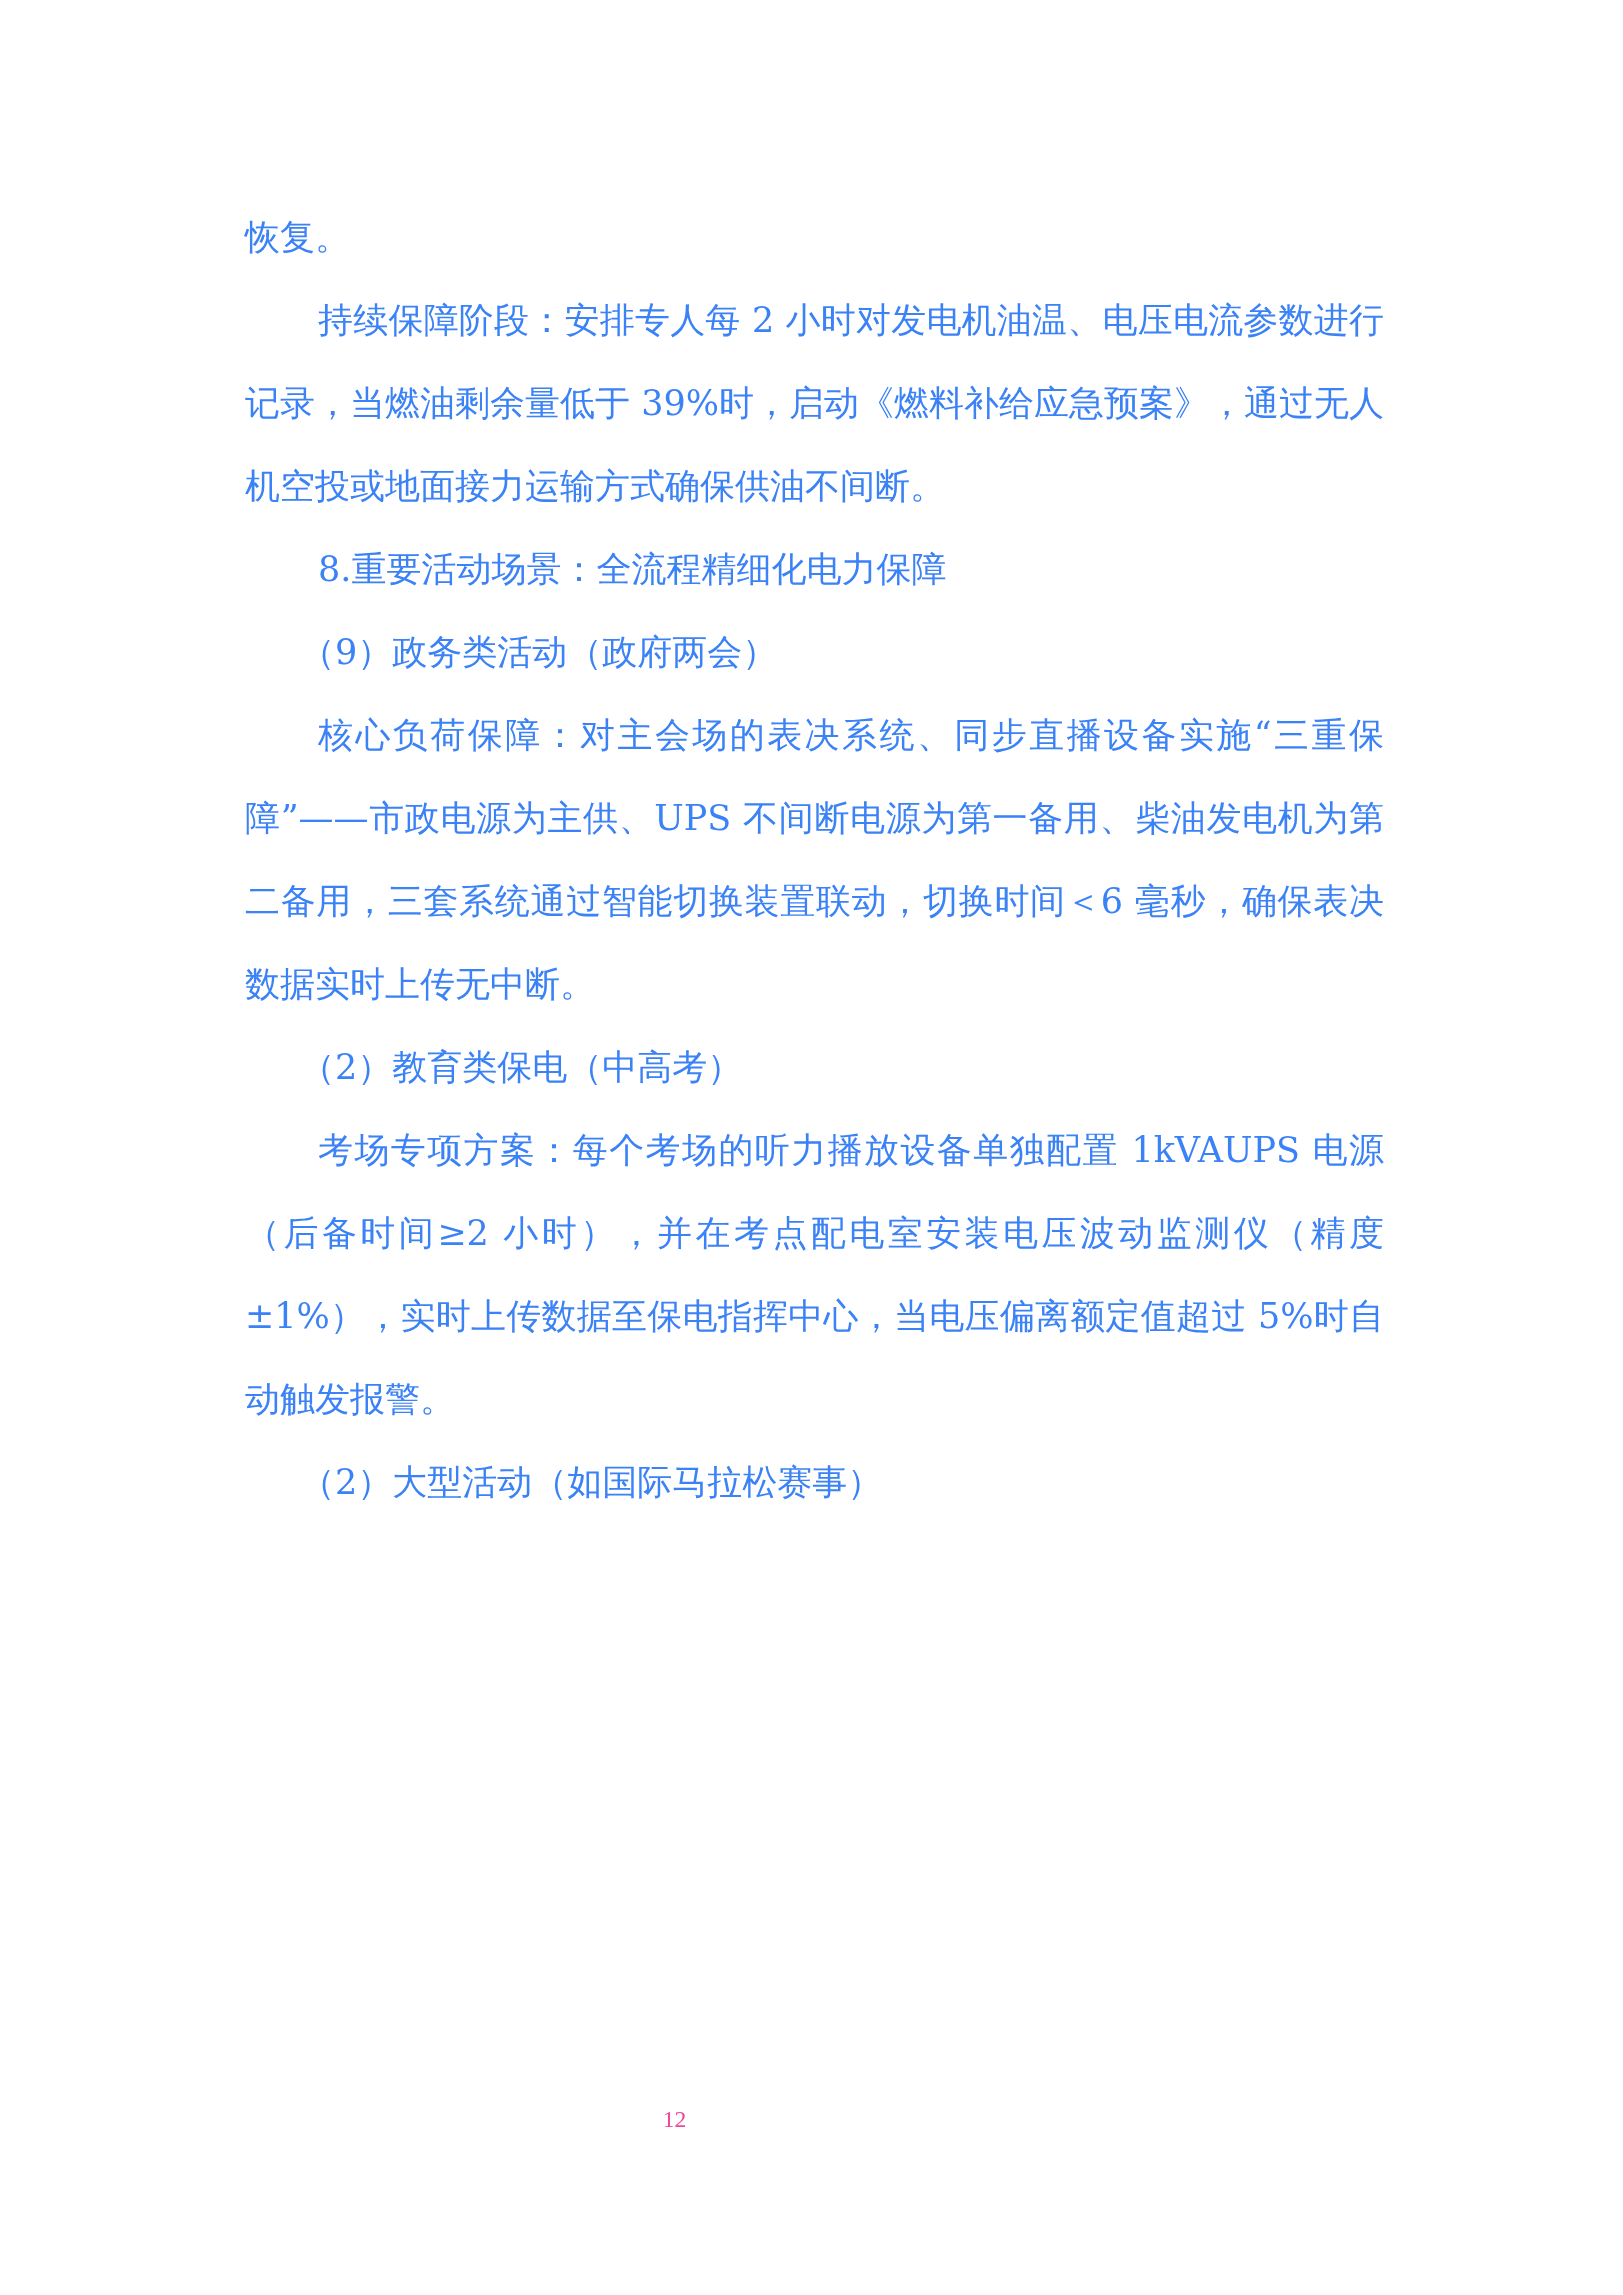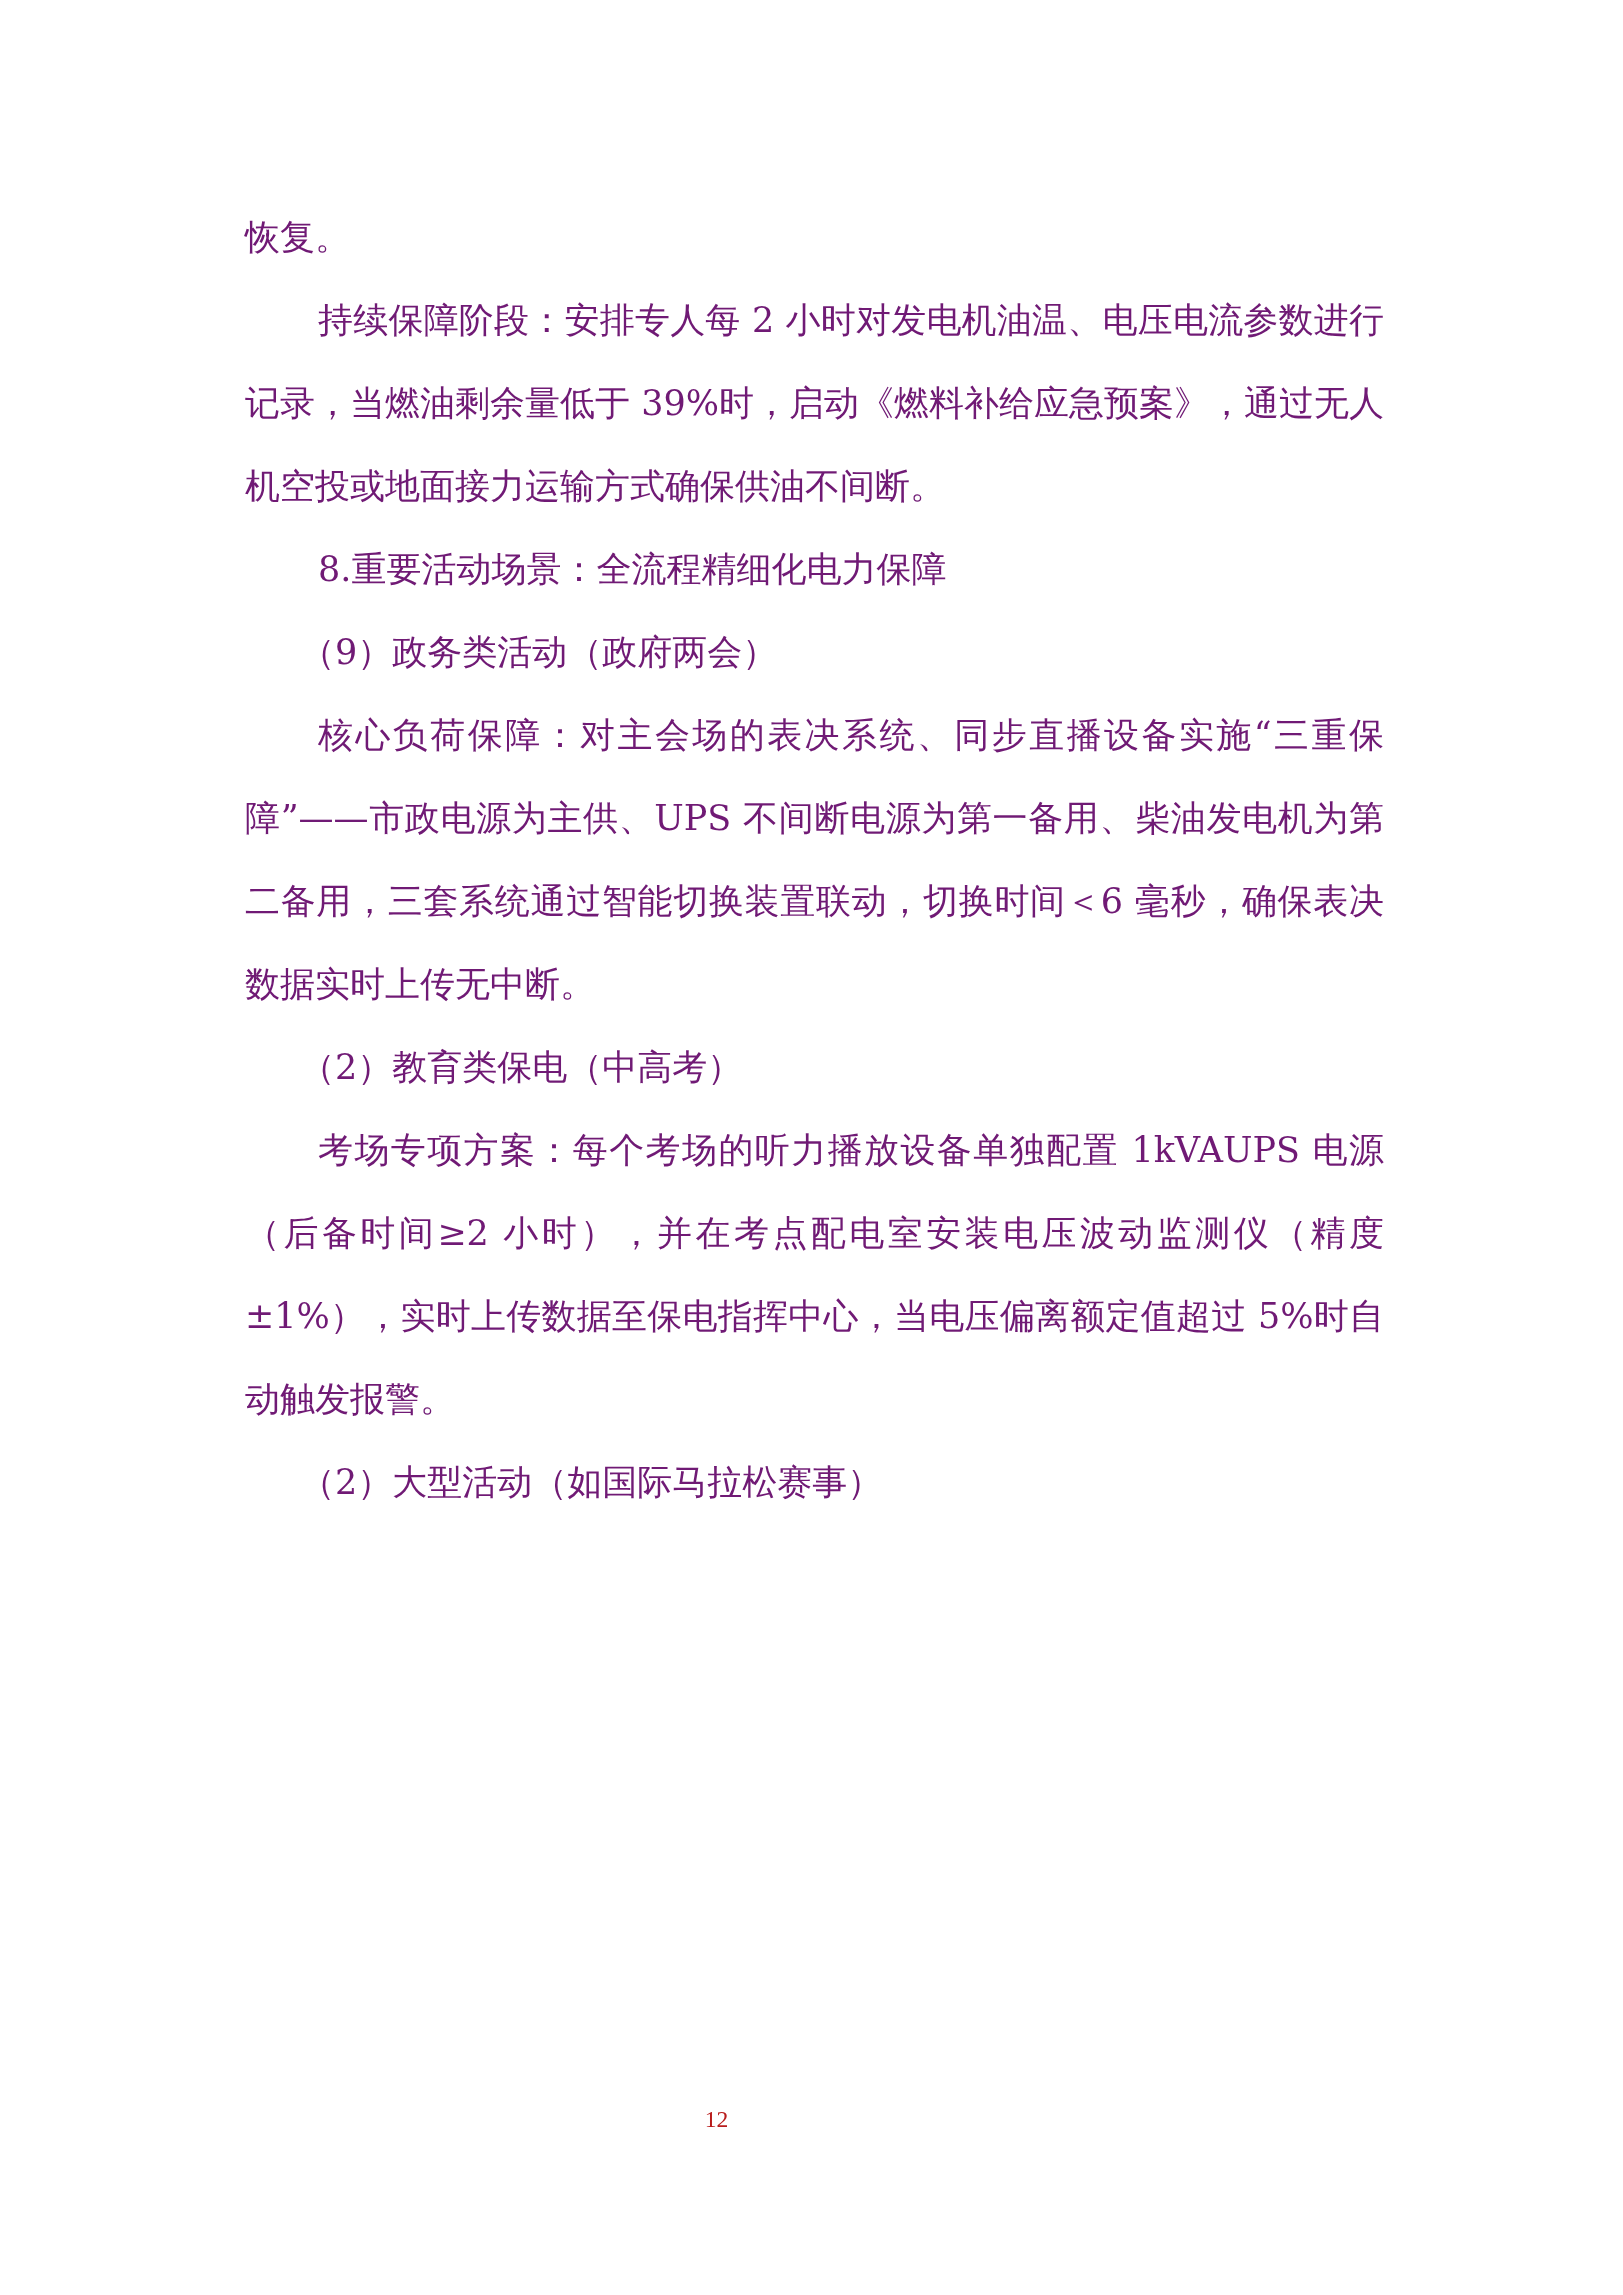--- a/index.html
+++ b/index.html
@@ -1,27 +1,27 @@
 <!DOCTYPE html>
 <html style="font-size:10.5px"><head>
 <meta charset="utf-8">
 <style>
   html, body { margin: 0; padding: 0; background: #ffffff; }
   body { width: 1623px; height: 2295px; position: relative; overflow: hidden; }
   .page {
     position: absolute; left: 245px; top: 196px; width: 1139px;
     font-family: "DejaVu Serif", "Liberation Serif", serif;
-    font-size: 35px; color: #701a75; line-height: 83px;
+    font-size: 35px; color: #3b82f6; line-height: 83px;
   }
   .p { margin: 0; text-align: justify; text-align-last: left; }
   .indent { text-indent: 73px; }
   .sub2 { text-indent: 55px; }
   .page-number {
     position: absolute; top: 2106px; left: 0; width: 1349px; text-align: center;
-    font-family: "Liberation Serif", serif; font-size: 23.6px; color: #b91c1c; padding-left: 42px;
+    font-family: "Liberation Serif", serif; font-size: 23.6px; color: #ec4899;
   }
 </style>
 </head>
 <body>
 
 <div class="page">
   <p class="p">恢复。</p>
   <p class="p indent">持续保障阶段：安排专人每 2 小时对发电机油温、电压电流参数进行记录，当燃油剩余量低于 39%时，启动《燃料补给应急预案》，通过无人机空投或地面接力运输方式确保供油不间断。</p>
   <p class="p indent">8.重要活动场景：全流程精细化电力保障</p>
   <p class="p sub2">（9）政务类活动（政府两会）</p>

